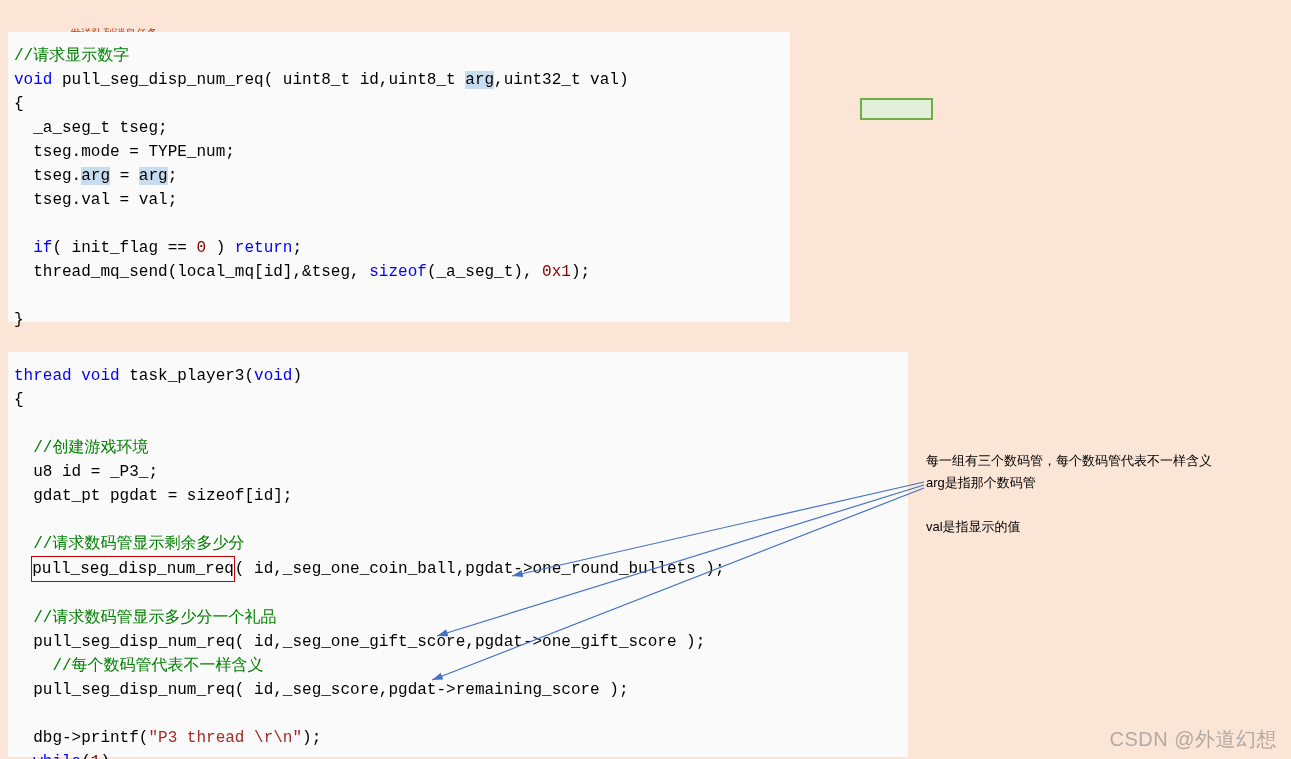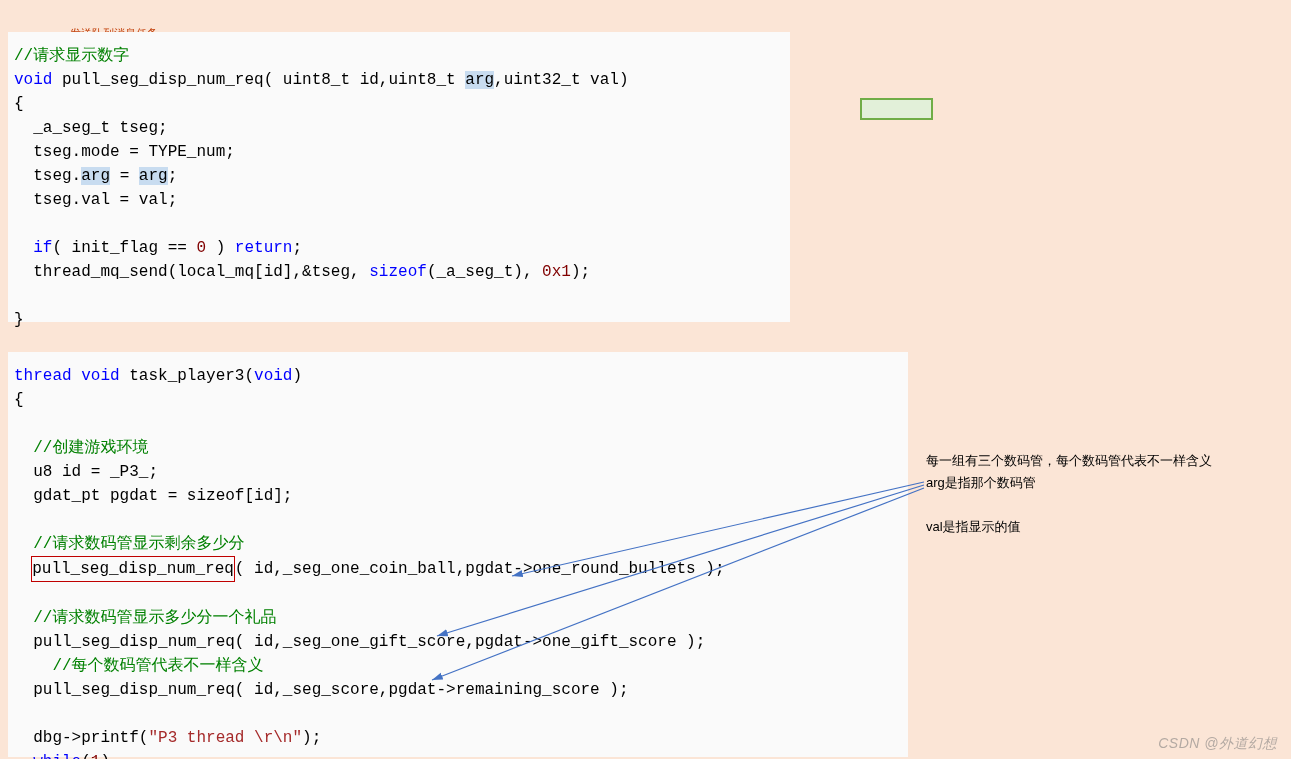--- a/index.html
+++ b/index.html
@@ -84,24 +84,23 @@
     top: 102px;
     width: 2px;
     height: 18px;
     background: #70ad47;
   }
   .watermark {
     position: absolute;
     right: 14px;
     bottom: 6px;
     font-family: "Microsoft YaHei", sans-serif;
-    font-size: 14px;
+    font-size: 20px;
     color: rgba(120,120,120,0.55);
     letter-spacing: 0.5px;
-    font-style: italic;
   }
   svg.arrows {
     position: absolute;
     left: 0;
     top: 0;
     width: 1291px;
     height: 759px;
     z-index: 5;
     pointer-events: none;
   }

